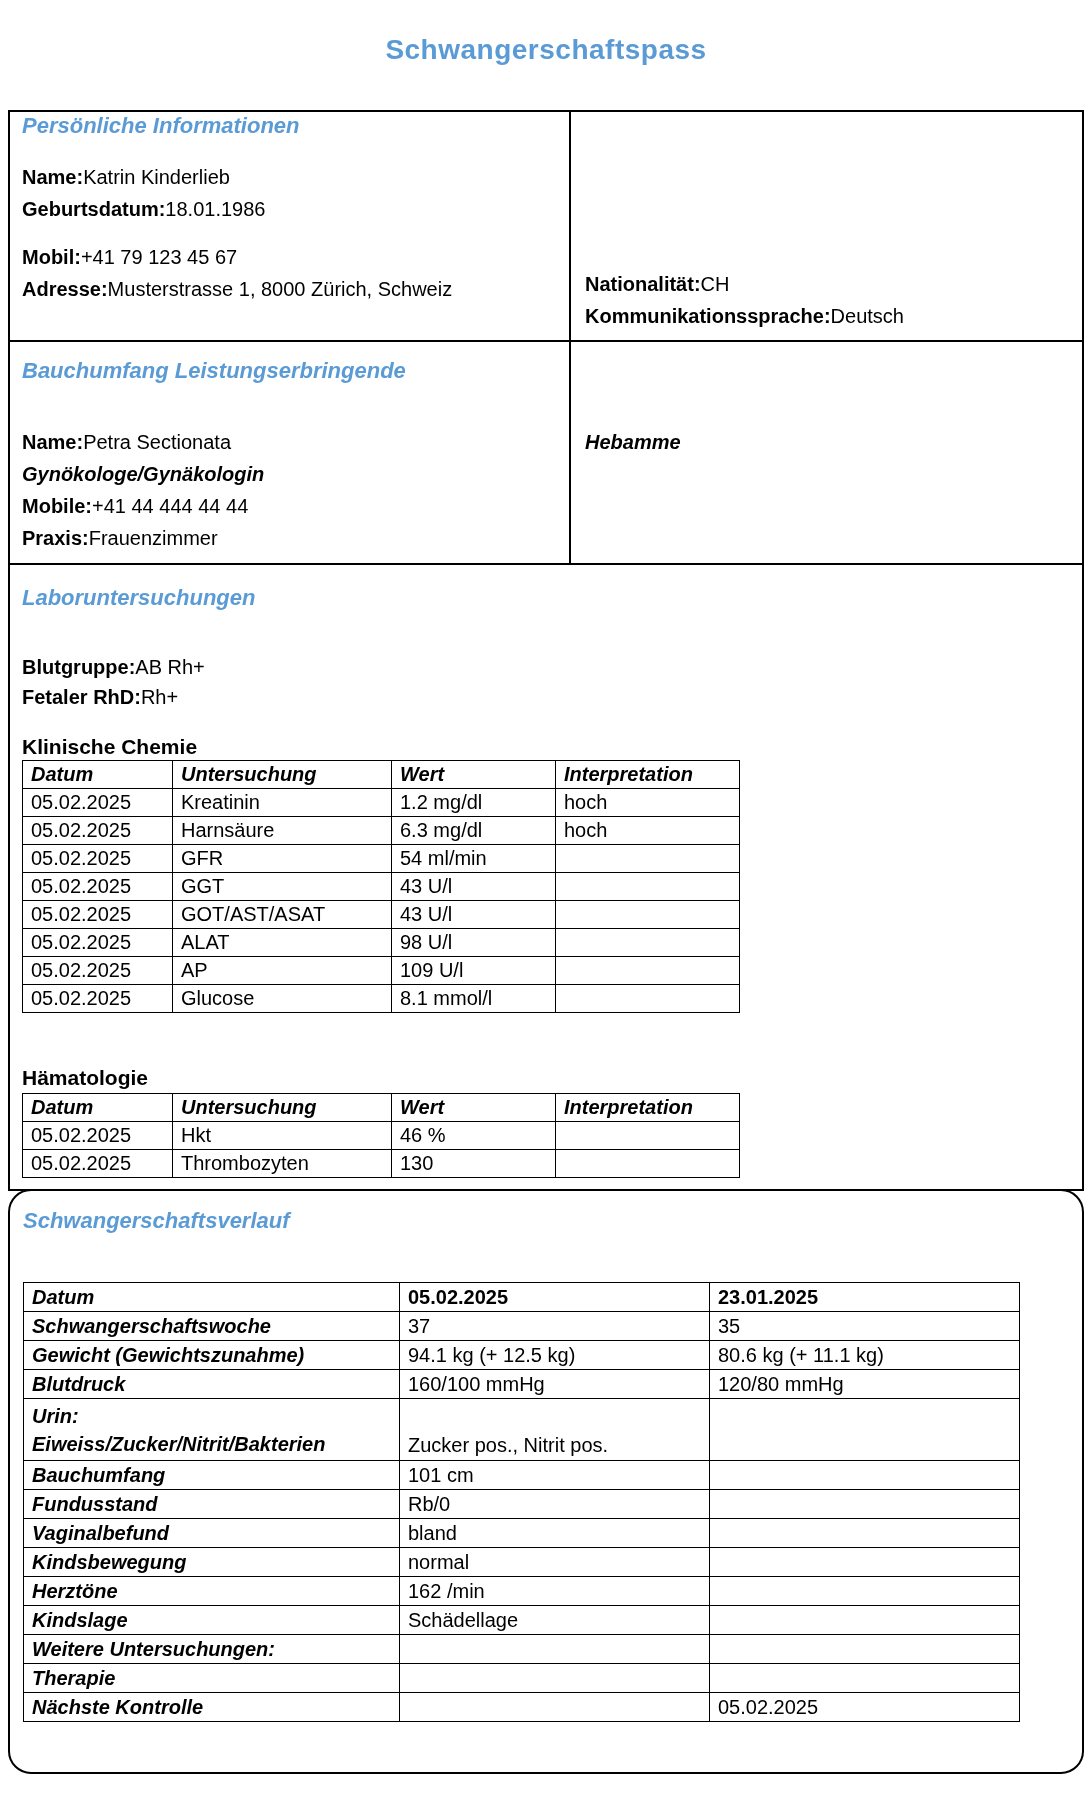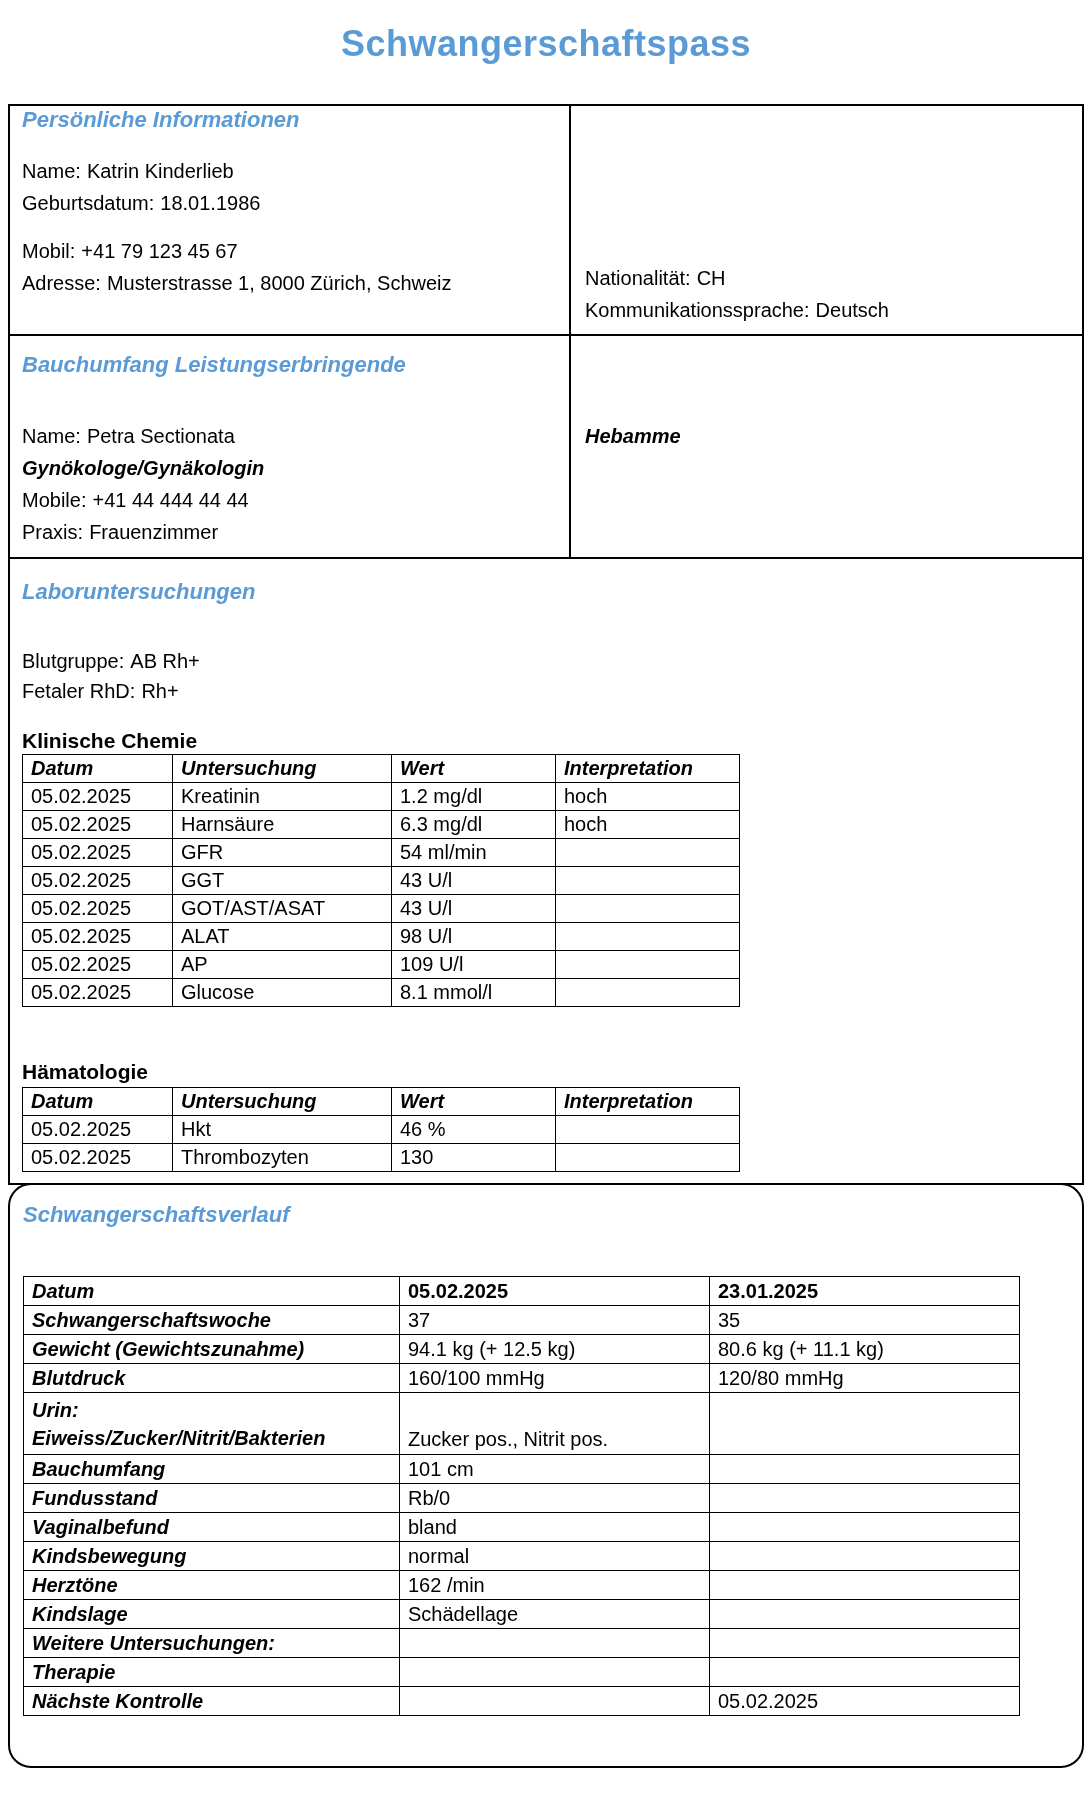--- a/index.html
+++ b/index.html
@@ -8,43 +8,43 @@
     --text:#000000;
     --background:#FFFFFF;
   }
   html,body{margin:0;padding:0;background:#e8e8e8;}
   .page{
     width:1092px;height:1806px;margin:0 auto;background:var(--background);
     font-family:"Liberation Sans","DejaVu Sans",sans-serif;
     font-size:20px;color:var(--text);overflow:hidden;position:relative;
   }
   .title{
-    margin:0;padding-top:24px;height:40px;line-height:40px;
-    text-align:center;font-size:36px;font-weight:700;color:var(--accent);
+    margin:6px;padding-top:24px;height:40px;line-height:40px;
+    text-align:center;font-size:28px;font-weight:700;color:var(--accent);
     letter-spacing:0.5px;
   }
   .boxes{margin:0 8px;}
   .box{box-sizing:border-box;border:2px solid var(--border);background:var(--background);}
   .box + .box{margin-top:-2px;}
   .box1{height:232px;}
   .box2{height:225px;}
   .box3{height:628px;}
   .box4{height:585px;border-radius:23px;}
   .twocol{display:grid;grid-template-columns:559px 1fr;height:100%;}
   .twocol .colright{border-left:2px solid var(--border);}
   .colpadL{padding-left:12px;padding-right:10px;}
   .colpadR{padding-left:14px;padding-right:10px;}
   .heading{
     font-size:22px;line-height:26px;font-weight:700;font-style:italic;
     color:var(--accent);
   }
   .subheading{font-size:21px;line-height:26px;font-weight:700;}
   .line{line-height:32px;white-space:nowrap;}
   .line30{line-height:30px;white-space:nowrap;}
-  .lbl{font-weight:400;padding-right:6px;}
+  .lbl{font-weight:700;}
   .boldital{font-weight:700;font-style:italic;}
   
   .lab-table{border-collapse:collapse;table-layout:fixed;width:717px;}
   .lab-table th,.lab-table td{
     border:1.5px solid var(--border);height:27px;padding:0 8px;
     font-size:20px;text-align:left;font-weight:normal;
     white-space:nowrap;overflow:hidden;vertical-align:middle;
   }
   .lab-table th{font-weight:700;font-style:italic;}
   

